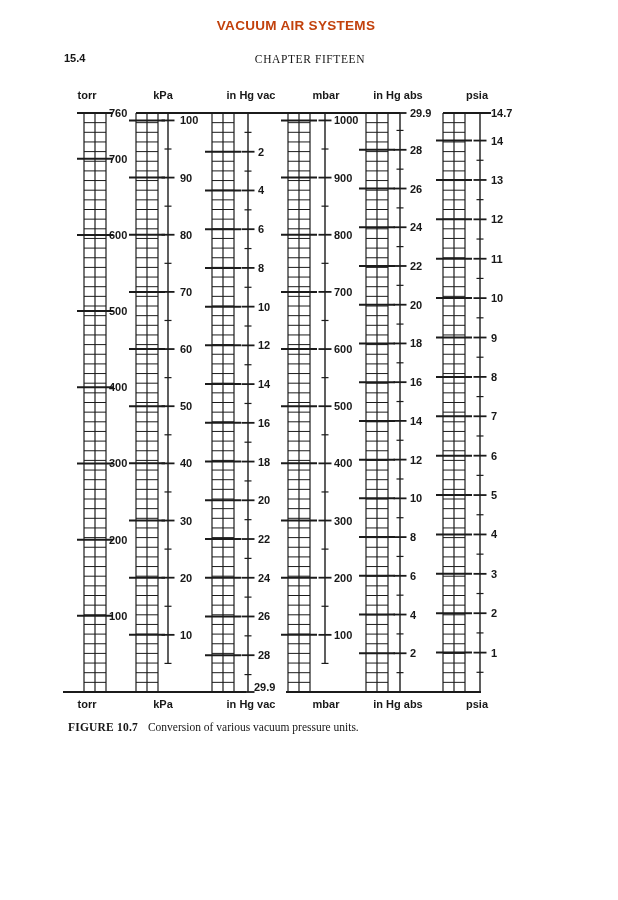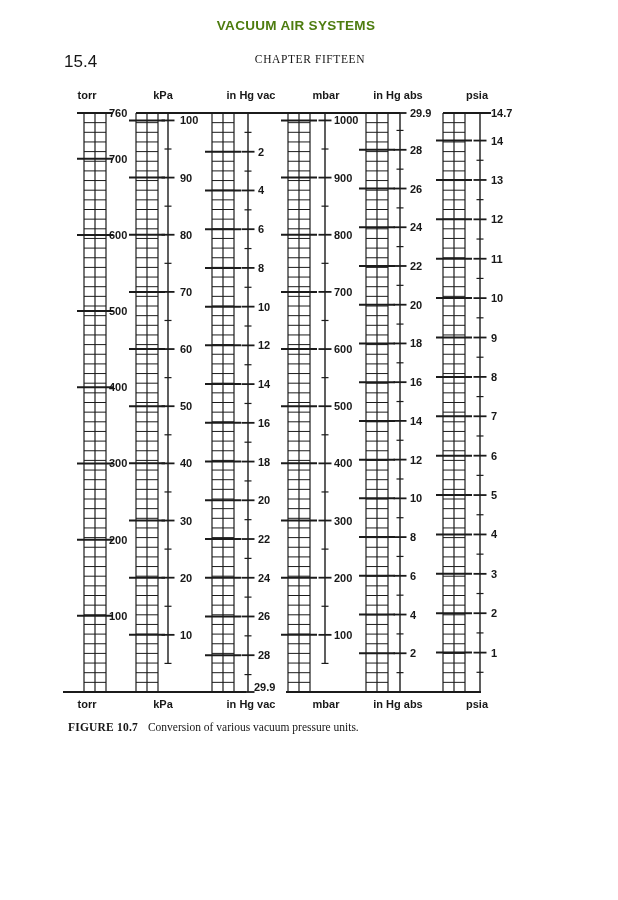--- a/index.html
+++ b/index.html
@@ -13,21 +13,21 @@
   }
   .running-header{
     position:absolute;top:18px;left:0;width:592px;
     text-align:center;
     font-family:"Liberation Sans", sans-serif;
     font-weight:bold;font-size:13.5px;letter-spacing:.3px;
   }
   .page-number{
     position:absolute;top:52px;left:64px;
     font-family:"Liberation Sans", sans-serif;
-    font-weight:normal;font-size:17px;
+    font-weight:bold;font-size:11px;
   }
   .chapter-title{
     position:absolute;top:53px;left:0;width:620px;
     text-align:center;
     font-family:"Liberation Serif", serif;
     font-size:11.5px;letter-spacing:.6px;
   }
   .figure-wrap{
     position:absolute;top:0;left:0;width:618px;height:760px;padding-left:18px;
   }
@@ -39,21 +39,21 @@
   .caption{
     position:absolute;top:721px;left:68px;width:460px;
     font-size:11.5px;
   }
   .caption b{font-weight:bold;letter-spacing:.2px;}
   .caption .cap-text{margin-left:10px;text-align:right;}
 </style>
 </head>
 <body>
 
-<div class="running-header" style="color: #4d7c0f;">VACUUM AIR SYSTEMS</div>
+<div class="running-header" style="color: #c2410c;">VACUUM AIR SYSTEMS</div>
 
 <div class="page-number">15.4</div>
 
 <div class="chapter-title">CHAPTER FIFTEEN</div>
 
 <div class="figure-wrap">
   <svg id="fig" width="618" height="760">
       <g>
         <line x1="136" y1="113" x2="400" y2="113" stroke="#1b1b1b" stroke-width="1.8"></line>
         <line x1="443" y1="113" x2="491" y2="113" stroke="#1b1b1b" stroke-width="1.8"></line>

